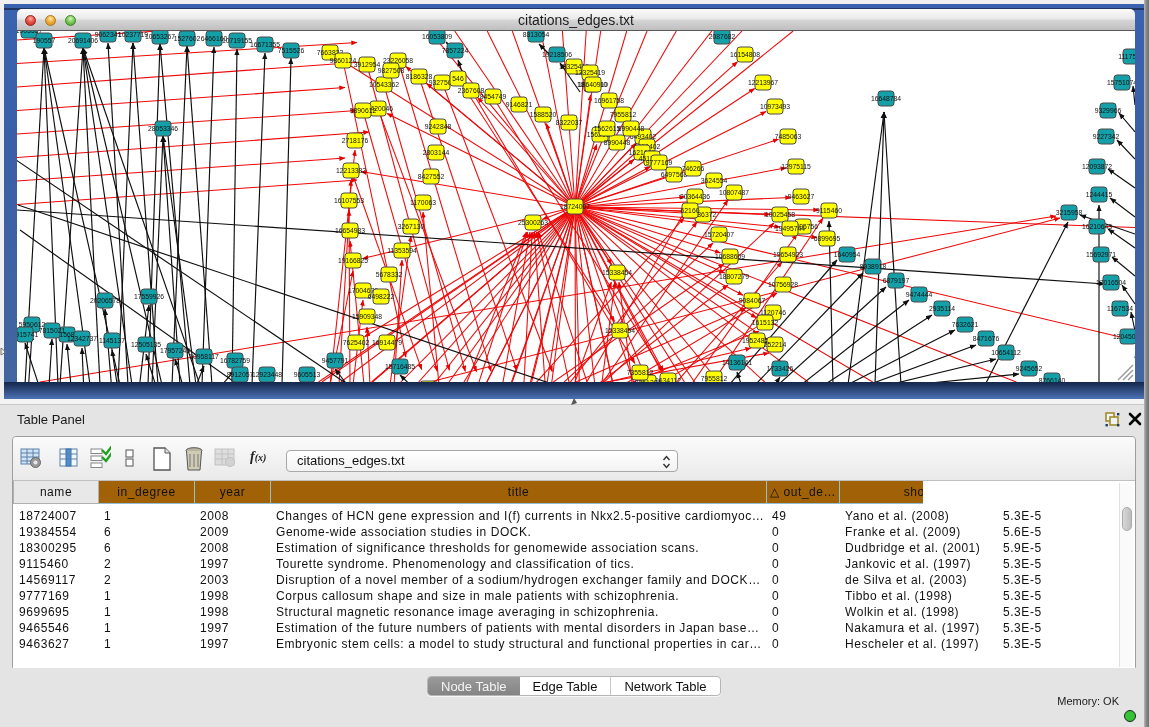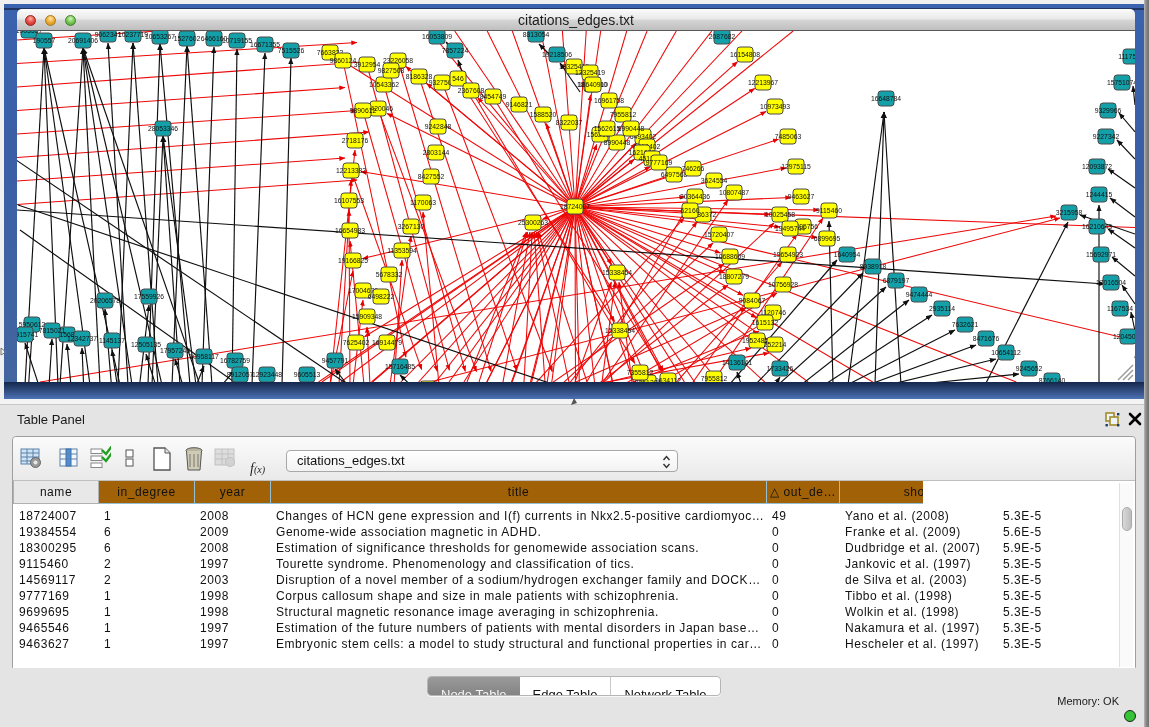--- a/index.html
+++ b/index.html
@@ -34,21 +34,21 @@
 #tblwrap{position:absolute;left:0px;top:71px;width:1122px;height:160px;overflow:hidden;background:#fff}
 table.grid{border-collapse:collapse;table-layout:fixed;width:1076px;font-size:12px;color:#111;letter-spacing:0.55px}
 table.grid th{background:#a16207;font-weight:normal;border:1px solid #93bed4;border-top:none;height:22px;font-size:12px;color:#111}
 table.grid th.first{background:#e8e8e8;border-color:#b0b0b0}
 table.grid td{height:16px;padding:0 3px 0 6px;white-space:nowrap;overflow:hidden}
 .c0{width:85px}.c1{width:96px}.c2{width:76px}.c3{width:496px}.c4{width:73px}.c5{width:158px}.c6{width:91px}.c7{width:42px}
 #vsb{position:absolute;right:2px;top:46px;width:14px;height:184px;background:#fafafa;border-left:1px solid #e0e0e0}
 #vsb .thumb{position:absolute;left:2px;top:24px;width:10px;height:24px;border-radius:5px;background:linear-gradient(90deg,#d8d8d8,#bdbdbd);border:1px solid #aaa}
 
 #tabs{position:absolute;left:427px;top:271px;height:20px;border:1px solid #b5b5b5;border-radius:4px;background:#fff;display:flex;overflow:hidden;box-shadow:0 1px 0 rgba(255,255,255,.7)}
-#tabs div{font-size:13px;line-height:19px;padding:8px 13px;color:#111}
+#tabs div{font-size:13px;line-height:19px;padding:0 13px;color:#111}
 #tabs .sel{background:linear-gradient(180deg,#9a9a9a,#848484);color:#f4f4f4}
 #tabs .sep{padding:0;width:1px;background:#c9c9c9}
 #status{position:absolute;right:30px;top:290px;font-size:11px;color:#1a1a1a}
 #memdot{position:absolute;right:13px;top:305px;width:12px;height:12px;border-radius:50%;background:#35c435;border:1.5px solid #222}
 </style></head>
 <body>
 <div id="stage">
   <div id="netarea">
     <div id="blueframe"></div>
       <div id="bftop"></div>
@@ -651,21 +651,21 @@
         <svg class="tbi" style="left:169px" width="24" height="26" viewBox="0 0 24 26">
             <ellipse cx="12" cy="4.5" rx="8" ry="2.8" fill="#b8b49e" stroke="#555"></ellipse>
             <path d="M4.5 5 L6 24 h12 L19.5 5" fill="#cfcbb4" stroke="#555"></path>
             <path d="M8 8 v13 M12 8 v13 M16 8 v13" stroke="#777"></path>
           </svg>
         <svg class="tbi" style="left:200px" width="24" height="24" viewBox="0 0 24 24" opacity="0.55">
             <rect x="2" y="3" width="19" height="16" fill="#cccccc" stroke="#999"></rect>
             <path d="M2 8h19M2 13h19M9 3v16M15 3v16" stroke="#999"></path>
             <circle cx="17" cy="16" r="4.5" fill="#bbb" stroke="#999"></circle>
           </svg>
-        <div class="tbi" style="left:237px;top:24px;font-size:14px;font-style:italic;font-weight:normal;color:#222;font-family:'Liberation Serif',serif">f<span style="font-size:10px">(x)</span></div>
+        <div class="tbi" style="left:237px;top:12px;font-size:14px;font-style:italic;font-weight:bold;color:#222;font-family:'Liberation Serif',serif">f<span style="font-size:10px">(x)</span></div>
         <div id="combo">citations_edges.txt<svg style="position:absolute;right:6px;top:4px" width="9" height="14" viewBox="0 0 9 14">
               <path d="M1.5 5 L4.5 1.5 L7.5 5" fill="none" stroke="#333" stroke-width="1.4"></path>
               <path d="M1.5 9 L4.5 12.5 L7.5 9" fill="none" stroke="#333" stroke-width="1.4"></path>
             </svg></div>
       </div>
       <div id="thead">
         <table class="grid">
           <tbody>
               <tr>
                 <th class="c0 first">name</th>
@@ -690,33 +690,33 @@
                 <td class="c3">Changes of HCN gene expression and I(f) currents in Nkx2.5-positive cardiomyoc…</td>
                 <td class="c4">49</td>
                 <td class="c5">Yano et al. (2008)</td>
                 <td class="c6">5.3E-5</td>
                 <td class="c7"></td>
               </tr>
 <tr>
                 <td class="c0">19384554</td>
                 <td class="c1">6</td>
                 <td class="c2">2009</td>
-                <td class="c3">Genome-wide association magnetic in ADHD.</td>
+                <td class="c3">Genome-wide association studies in DOCK.</td>
                 <td class="c4">0</td>
                 <td class="c5">Franke et al. (2009)</td>
                 <td class="c6">5.6E-5</td>
                 <td class="c7"></td>
               </tr>
 <tr>
                 <td class="c0">18300295</td>
                 <td class="c1">6</td>
                 <td class="c2">2008</td>
                 <td class="c3">Estimation of significance thresholds for genomewide association scans.</td>
                 <td class="c4">0</td>
-                <td class="c5">Dudbridge et al. (2007)</td>
+                <td class="c5">Dudbridge et al. (2001)</td>
                 <td class="c6">5.9E-5</td>
                 <td class="c7"></td>
               </tr>
 <tr>
                 <td class="c0">9115460</td>
                 <td class="c1">2</td>
                 <td class="c2">1997</td>
                 <td class="c3">Tourette syndrome. Phenomenology and classification of tics.</td>
                 <td class="c4">0</td>
                 <td class="c5">Jankovic et al. (1997)</td>

